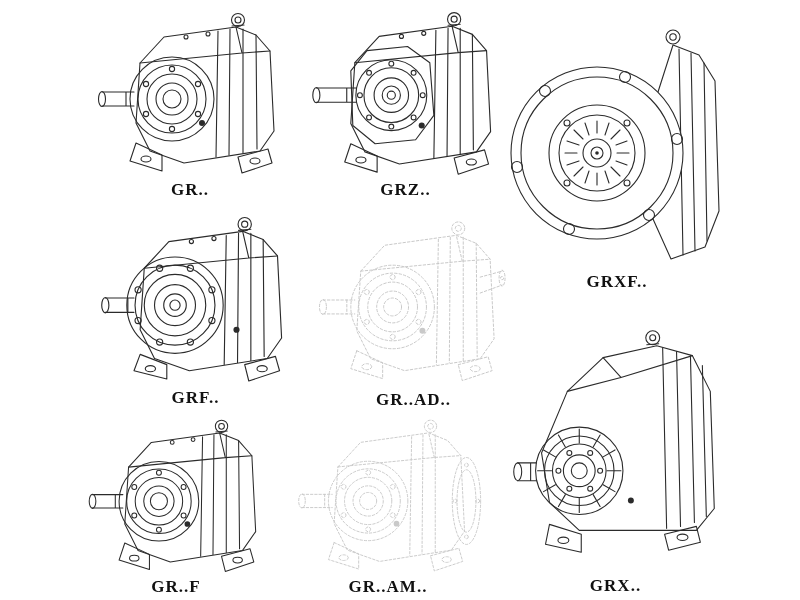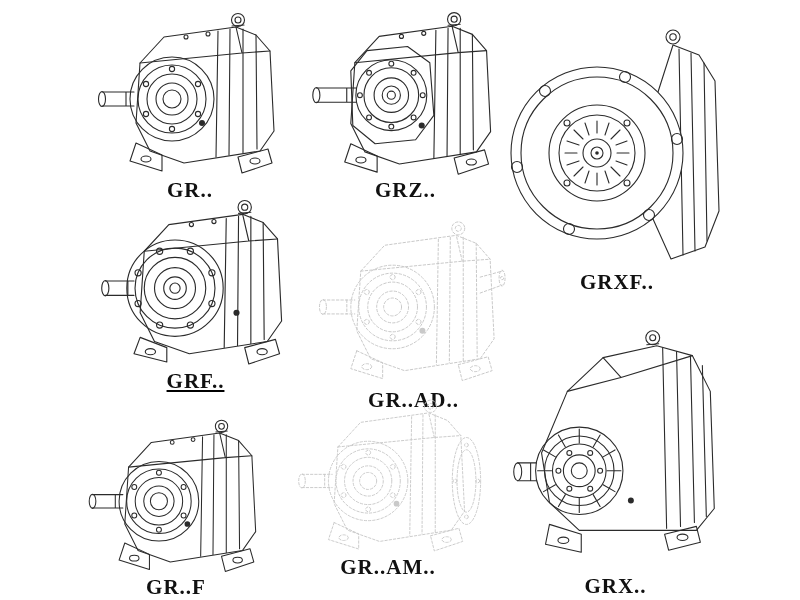--- a/index.html
+++ b/index.html
@@ -5,21 +5,21 @@
   :root { --ink:#2b2b2b; --ghost:#c9c9c9; --label:#111111; }
   * { box-sizing:border-box; margin:0; padding:0; }
   html,body { background:#ffffff; }
   #canvas {
     position:relative; width:800px; height:600px; background:#ffffff;
     font-family:"Liberation Serif", serif; overflow:hidden;
   }
   .cell { position:absolute; display:flex; flex-direction:column; align-items:center; }
   .cell svg { width:100%; flex:1 1 auto; display:block; }
   .model-label {
-    height:22px; font-weight:bold; font-size:21px; color:var(--label);
+    height:22px; font-weight:bold; font-size:17px; color:var(--label);
     letter-spacing:1px; text-align:center; line-height:20px; white-space:nowrap;
   }
   .ink   { stroke:var(--ink);   fill:none; stroke-width:1.1; stroke-linecap:round; stroke-linejoin:round; }
   .ghost { stroke:var(--ghost); fill:none; stroke-width:1;   stroke-dasharray:2.5 2; stroke-linecap:round; stroke-linejoin:round; }
   .fill-ink   { fill:var(--ink);   stroke:none; }
   .fill-ghost { fill:var(--ghost); stroke:none; }
   .paper { fill:#ffffff; }
 </style>
 </head>
 <body>
@@ -120,21 +120,21 @@
           <circle cx="124" cy="172" r="3"></circle>
         <path d="M114,142 L126,142 M113,150 L124,154 M108,156 L117,165 M102,160 L106,172 M94,162 L94,174 M86,160 L82,172 M80,156 L71,165 M76,150 L64,154 M74,142 L62,142 M76,134 L64,130 M80,128 L71,119 M86,124 L82,112 M94,122 L94,110 M102,124 L106,112 M108,128 L117,119 M113,134 L124,130"></path>
         <circle cx="94" cy="142" r="14"></circle>
           <circle cx="94" cy="142" r="6"></circle>
         <circle class="fill-ink" cx="94" cy="142" r="1.8"></circle>
       </g>
     </svg>
     <div class="model-label">GRXF..</div>
   </div>
 
-  <div class="cell" style="left:93px; top:193px; width:205px; height:200px;text-decoration:underline;">
+  <div class="cell" style="left:93px; top:210px; width:205px; height:200px;">
     <svg viewBox="0 0 200 172">
       <g class="ink">
         <path d="M50,56 L74,30 L146,20 L166,28 L180,44 L184,124 L170,144 L94,156 L60,144 L46,116 Z"></path>
         <path d="M50,56 L152,46 L180,44 M152,46 L146,20"></path>
         <path d="M130,24 L128,150 M142,22 L141,148 M154,22 L154,146 M166,28 L167,142"></path>
         <circle cx="80" cy="92" r="47"></circle>
           <circle cx="80" cy="92" r="39"></circle>
           <circle cx="80" cy="92" r="30"></circle>
           <circle cx="80" cy="92" r="20"></circle>
           <circle cx="80" cy="92" r="11"></circle>
@@ -225,21 +225,21 @@
           <circle cx="148" cy="13" r="3"></circle>
           <path d="M142,19 L154,18"></path>
         <circle cx="96" cy="30" r="2"></circle>
           <circle cx="118" cy="27" r="2"></circle>
         <circle class="fill-ink" cx="112" cy="116" r="3"></circle>
       </g>
     </svg>
     <div class="model-label">GR..F</div>
   </div>
 
-  <div class="cell" style="left:288px; top:394px; width:200px; height:184px;">
+  <div class="cell" style="left:288px; top:414px; width:200px; height:184px;">
     <svg viewBox="0 0 206 172">
       <g class="ghost">
         <path d="M50,56 L74,30 L146,20 L166,28 L180,44 L184,124 L170,144 L94,156 L60,144 L46,116 Z"></path>
         <path d="M50,56 L152,46 L180,44 M152,46 L146,20"></path>
         <path d="M128,24 L126,150 M140,22 L139,148 M153,22 L153,146"></path>
         <circle cx="82" cy="92" r="42"></circle>
           <circle cx="82" cy="92" r="34"></circle>
           <circle cx="82" cy="92" r="25"></circle>
           <circle cx="82" cy="92" r="16"></circle>
           <circle cx="82" cy="92" r="9"></circle>

